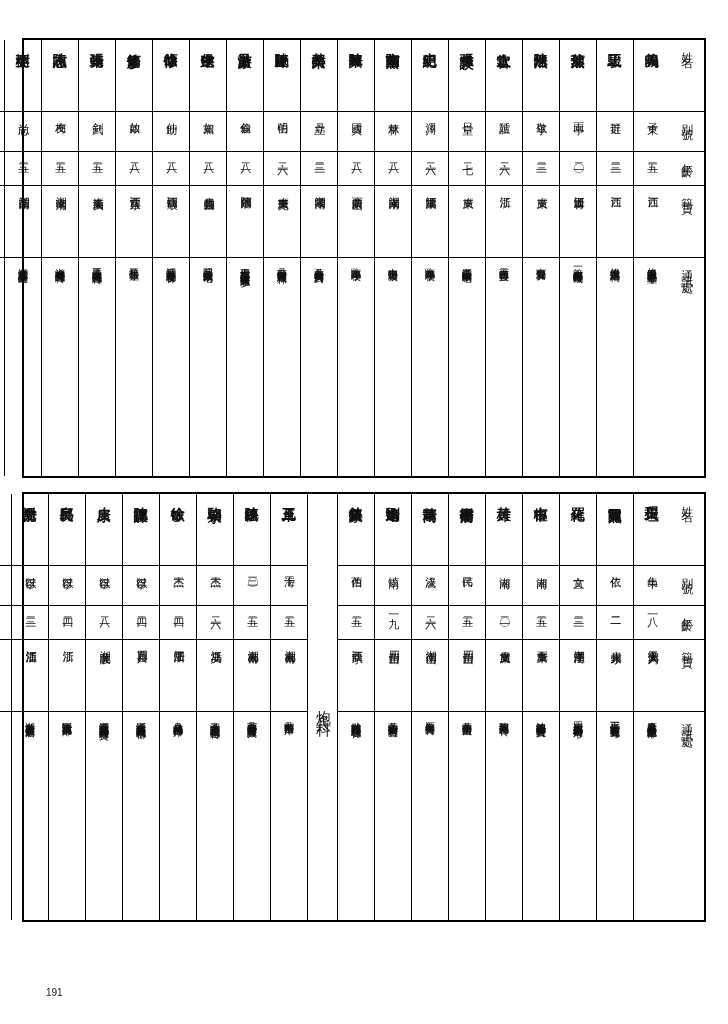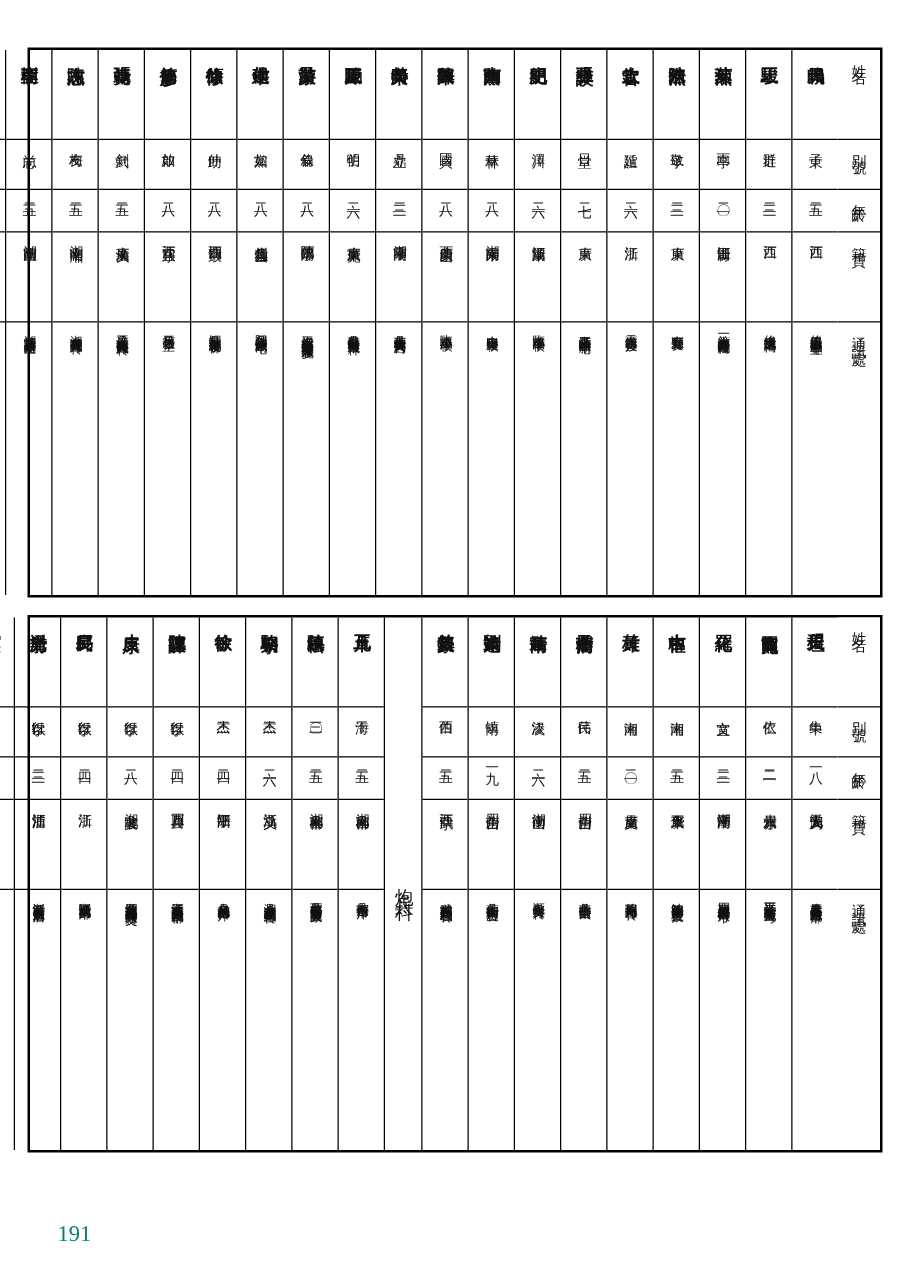--- a/index.html
+++ b/index.html
@@ -104,23 +104,23 @@
   }
   .col-note {
     width: 30px;
   }
   .col-note .cell { border-bottom: none; }
 
   .page-num {
     position: absolute;
     left: 46px;
     bottom: 26px;
-    font-size: 18px;
-    color: #0f766e;
-    font-family: Liberation Serif, serif;
+    font-size: 10px;
+    color: #0f172a;
+    font-family: Liberation Sans, sans-serif;
   }
 </style>
 </head>
 <body>
 
 <div class="page">
 
   <div class="table-block tb-top" id="table-top">
       <div class="col col-head">
         <div class="cell r-name h-name">

